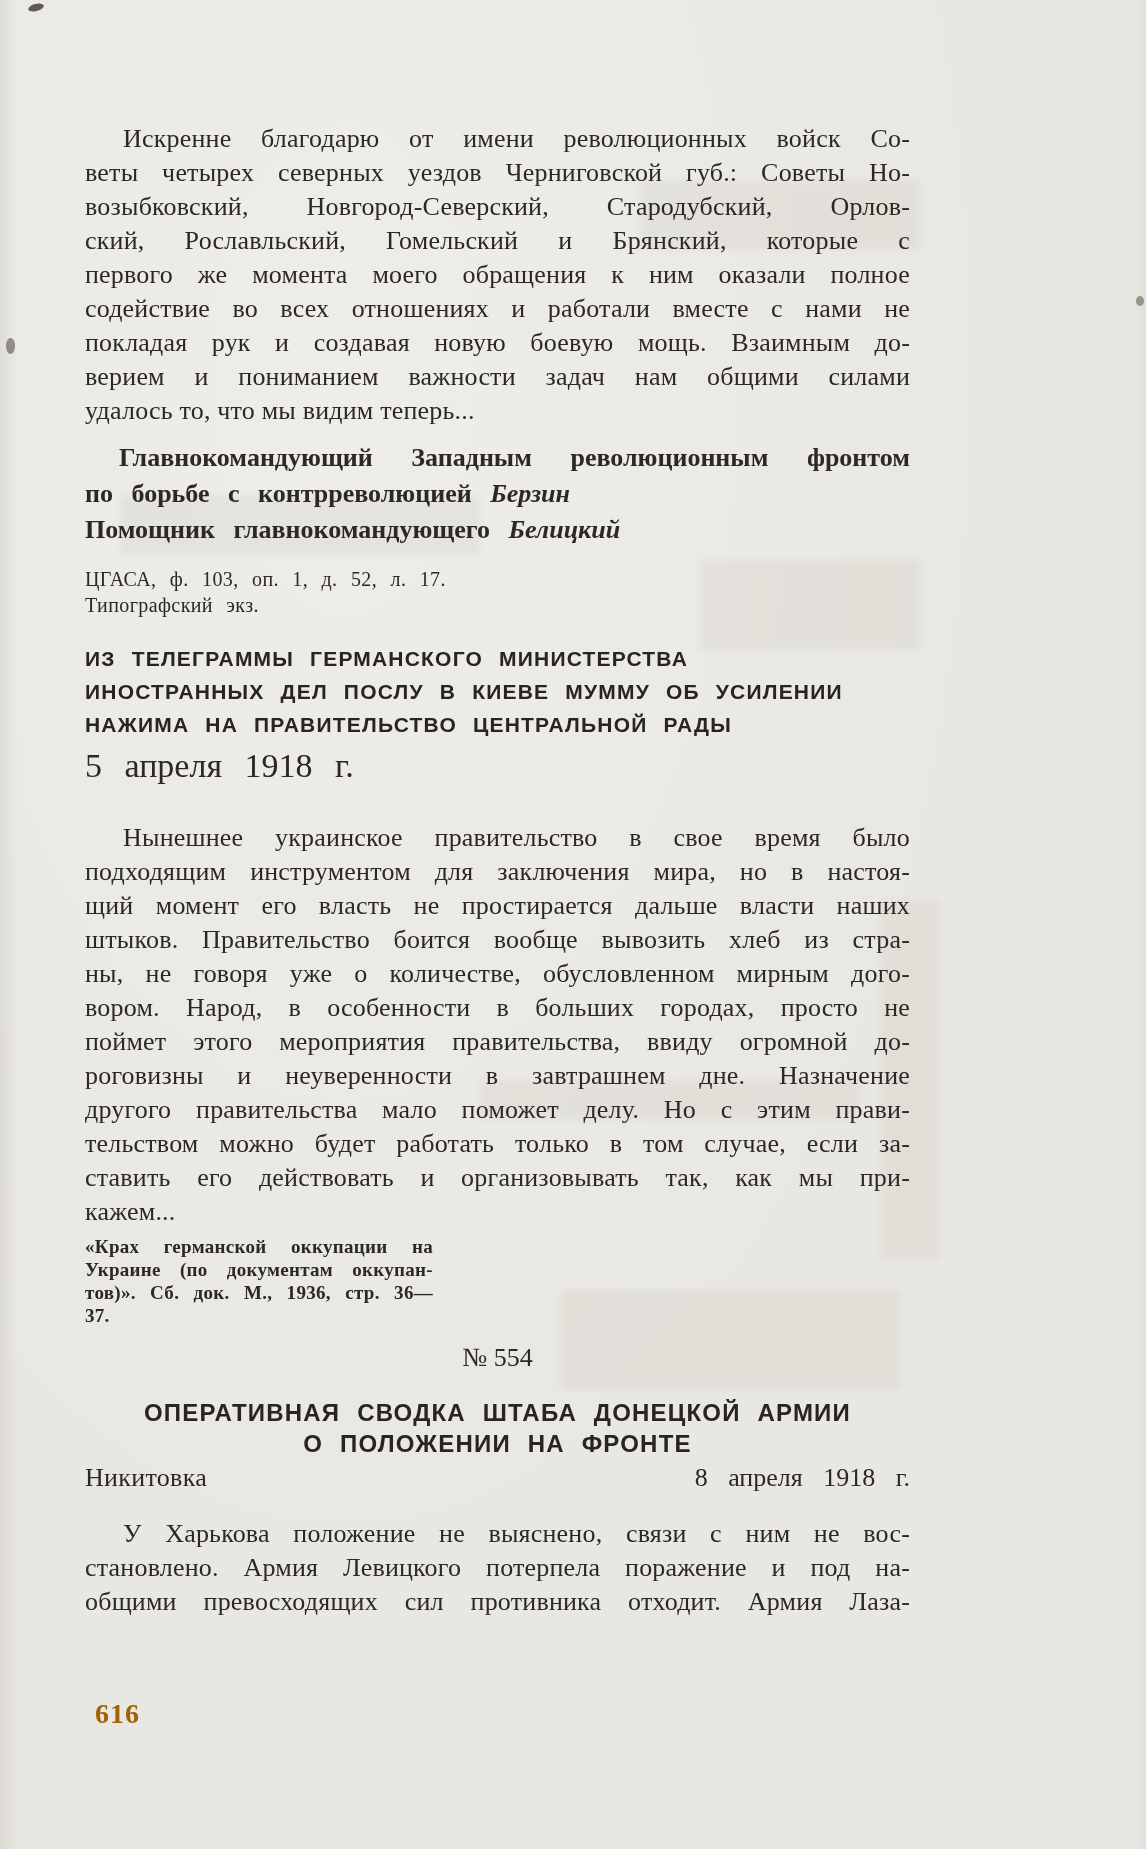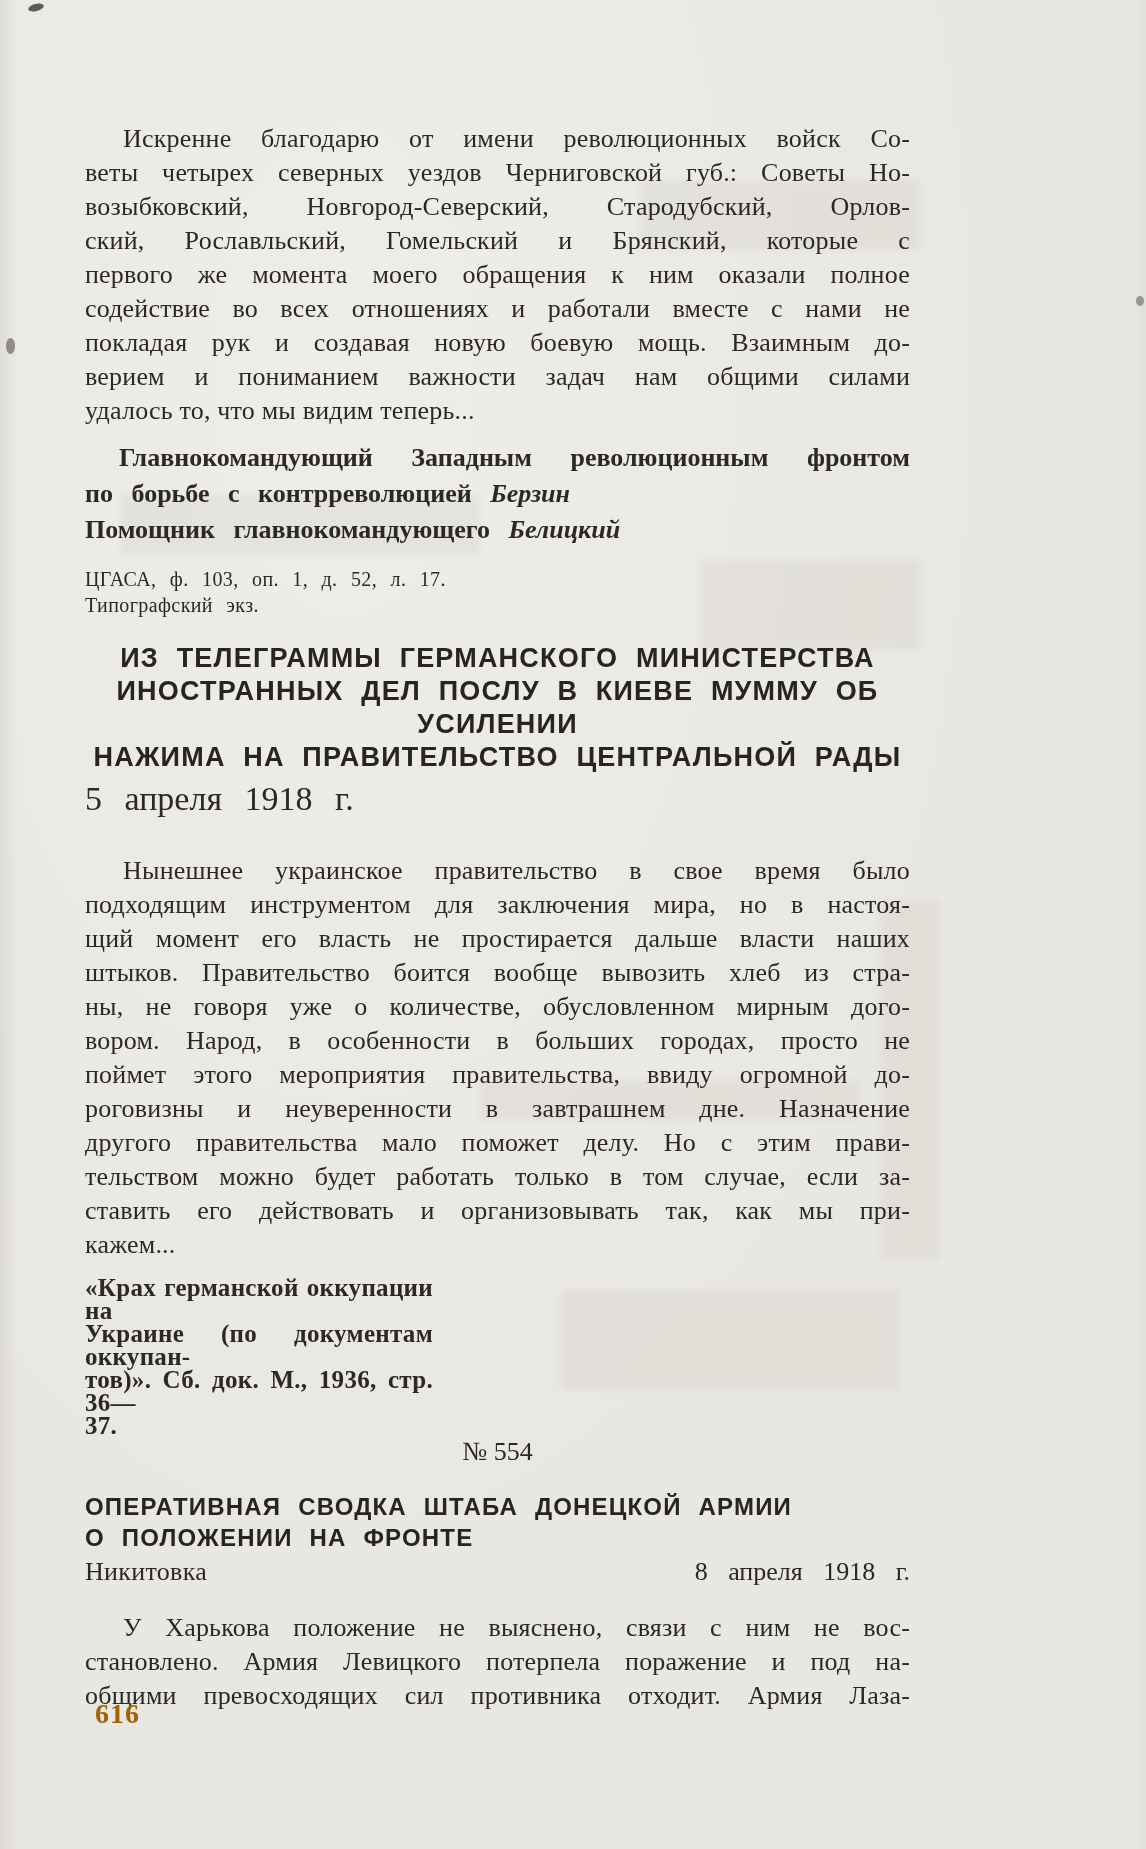--- a/index.html
+++ b/index.html
@@ -30,33 +30,33 @@
   .sig{ margin-top:12px;font-weight:bold; }
   .sig-line{ font-size:26px; line-height:36px; }
   .sig-just{ text-align:justify; text-align-last:justify; padding-left:34px; }
   .sig-right{ text-align:left; word-spacing:12px; }
   .sig .name{ font-style:italic; }
   
   .arch{ margin-top:18px; font-size:20px; line-height:26px; letter-spacing:0.4px; word-spacing:8px; }
   
   .doc-num{ text-align:center; font-size:26px; line-height:30px; }
   .num-553{ margin-top:30px; }
-  .num-554{ margin-top:0; }
+  .num-554{ margin-top:16px; }
   
   .doc-title{ font-family:"Liberation Sans", sans-serif; font-weight:bold; color:#282420; }
   .title-553{ margin-top:24px; }
-  .title-553 .t-line{ font-size:27px; line-height:33px; text-align:center; letter-spacing:1.2px; word-spacing:9px; }
+  .title-553 .t-line{ font-size:21px; line-height:33px; letter-spacing:1.2px; word-spacing:9px; }
   .title-554{ margin-top:24px; }
-  .title-554 .t-line{ font-size:24px; line-height:31px; text-align:left; letter-spacing:1.2px; word-spacing:9px; }
+  .title-554 .t-line{ font-size:24px; line-height:31px; text-align:center; letter-spacing:1.2px; word-spacing:9px; }
   
   .date-right{ font-size:34px; line-height:34px; word-spacing:14px; }
   .date-553{ margin-top:8px; }
   .body-553{ margin-top:38px; }
   
-  .src-note{ margin-top:14px; width:348px; font-size:25px; line-height:23px; font-weight:bold; letter-spacing:0.3px; }
+  .src-note{ margin-top:6px; width:348px; font-size:19px; line-height:23px; font-weight:bold; letter-spacing:0.3px; }
   .src-line{ text-align:justify; text-align-last:justify; }
   .src-last{ text-align-last:left; }
   
   .dateline{ margin-top:2px; display:flex; justify-content:space-between; align-items:baseline; font-size:26px; line-height:34px;gap:44px; }
   .dateline .place{ letter-spacing:0.3px; }
   .dateline .date{ word-spacing:14px; }
   .body-554{ margin-top:22px; }
   
   .page-num{ position:absolute; left:95px; top:1698px; font-size:28px; font-weight:bold; letter-spacing:1px; color:#a16207; }
   

